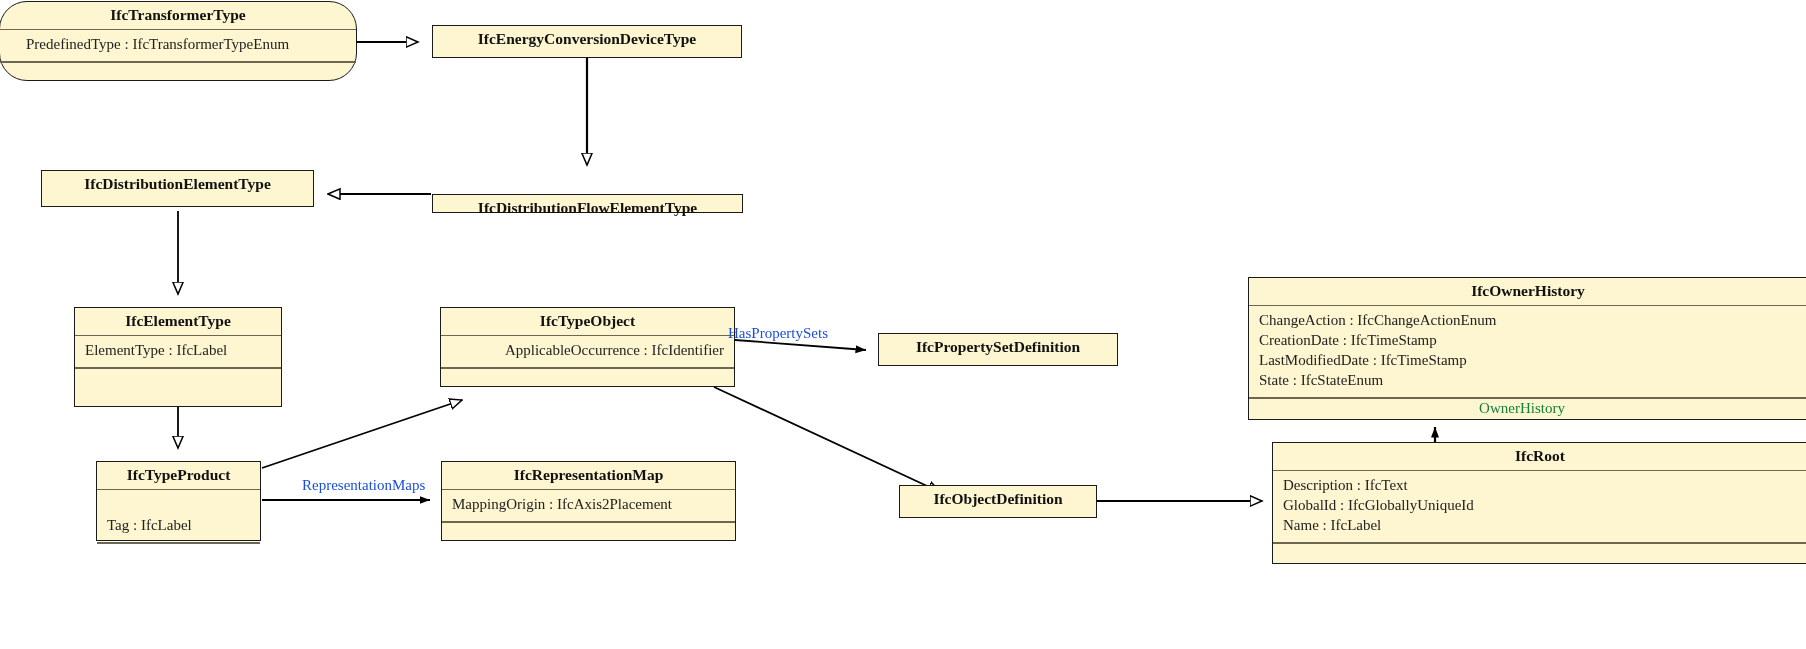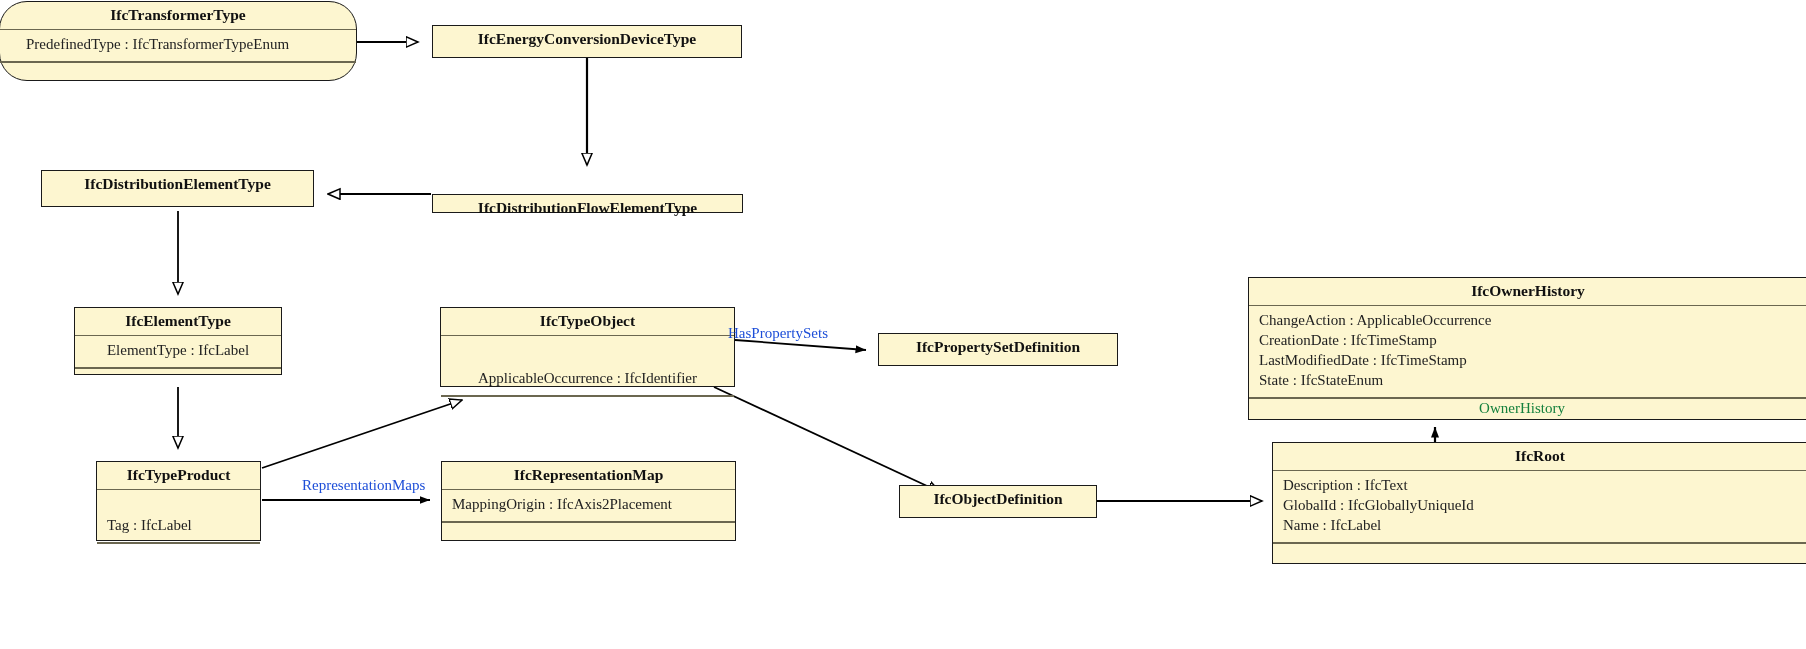--- a/index.html
+++ b/index.html
@@ -150,46 +150,46 @@
       </div>
       <div class="uml-class" style="left: 432px; top: 25px; width: 310px; height: 33px;">
         <div class="uml-title">IfcEnergyConversionDeviceType</div>
       </div>
       <div class="uml-class" style="left: 41px; top: 170px; width: 273px; height: 37px;">
         <div class="uml-title">IfcDistributionElementType</div>
       </div>
       <div class="uml-class" style="left: 432px; top: 178px; width: 311px; height: 19px; margin-top: 16px;">
         <div class="uml-title">IfcDistributionFlowElementType</div>
       </div>
-      <div class="uml-class" style="left: 74px; top: 307px; width: 208px; height: 68px; align-items: center;">
+      <div class="uml-class" style="left: 74px; top: 307px; width: 208px; height: 100px;">
         <div class="uml-title">IfcElementType</div>
         <div class="uml-sep"></div>
         <div class="uml-attrs" style="text-align: left;">
           <span class="attr-line">ElementType : IfcLabel</span>
         </div>
         <div class="uml-sep"></div>
         <div class="uml-ops"></div>
       </div>
       <div class="uml-class" style="left: 440px; top: 307px; width: 295px; height: 80px;">
         <div class="uml-title">IfcTypeObject</div>
         <div class="uml-sep"></div>
-        <div class="uml-attrs" style="text-align: center; margin-top: 28px;">
+        <div class="uml-attrs" style="text-align: right;">
           <span class="attr-line">ApplicableOccurrence : IfcIdentifier</span>
         </div>
         <div class="uml-sep"></div>
         <div class="uml-ops"></div>
       </div>
       <div class="uml-class" style="left: 878px; top: 333px; width: 240px; height: 33px;">
         <div class="uml-title">IfcPropertySetDefinition</div>
       </div>
       <div class="uml-class" style="left: 1248px; top: 277px; width: 560px; height: 143px;">
         <div class="uml-title">IfcOwnerHistory</div>
         <div class="uml-sep"></div>
         <div class="uml-attrs" style="text-align: left;">
-          <span class="attr-line">ChangeAction : ApplicableOccurrence</span>
+          <span class="attr-line">ChangeAction : IfcChangeActionEnum</span>
           <span class="attr-line">CreationDate : IfcTimeStamp</span>
           <span class="attr-line">LastModifiedDate : IfcTimeStamp</span>
           <span class="attr-line">State : IfcStateEnum</span>
         </div>
         <div class="uml-sep"></div>
         <div class="uml-ops">OwnerHistory</div>
       </div>
       <div class="uml-class" style="left: 96px; top: 461px; width: 165px; height: 80px;">
         <div class="uml-title">IfcTypeProduct</div>
         <div class="uml-sep"></div>

